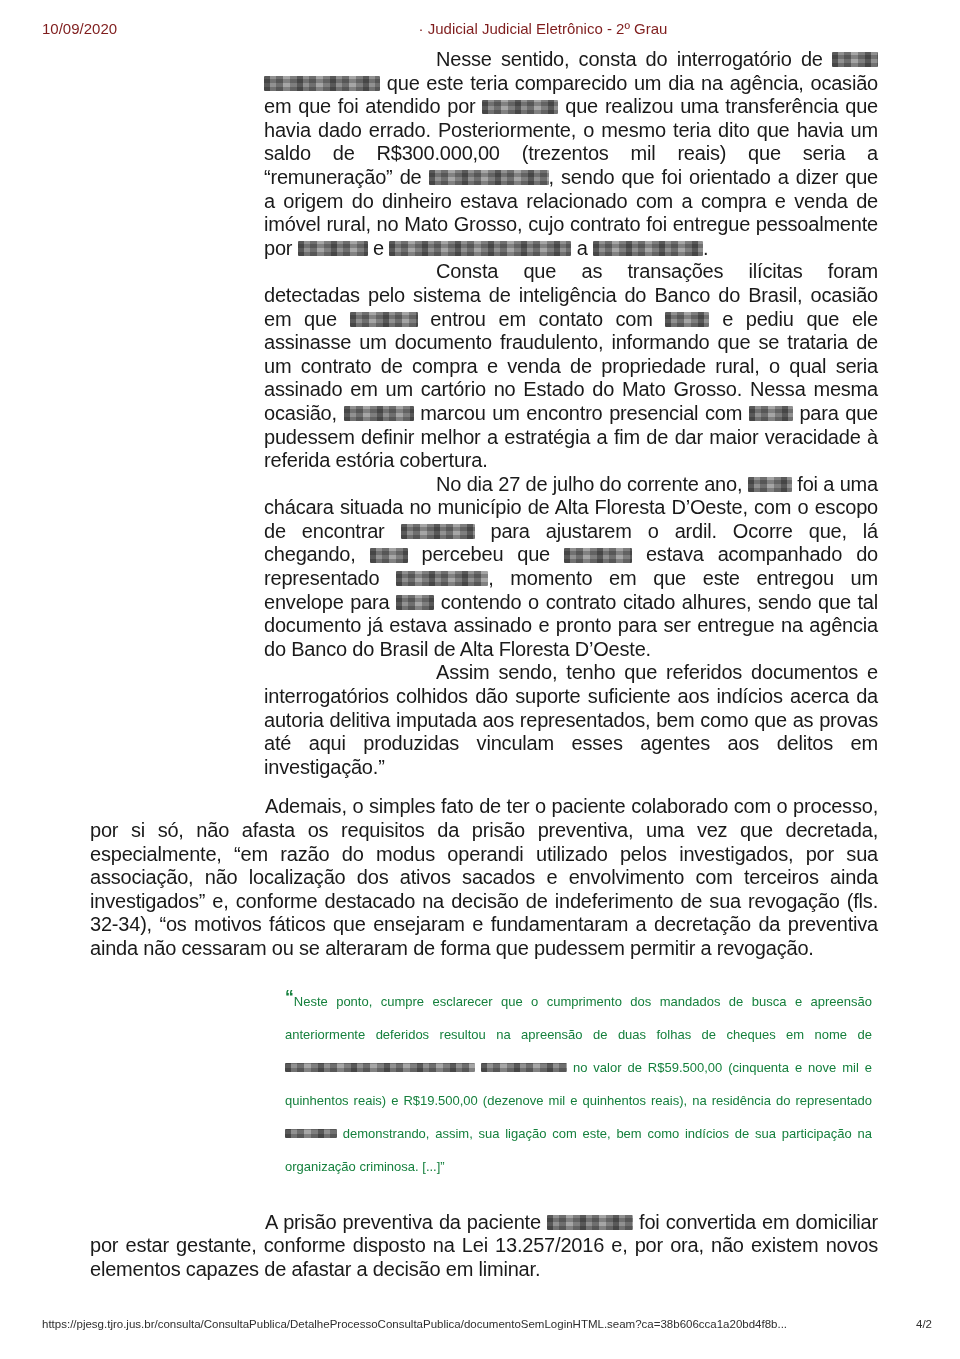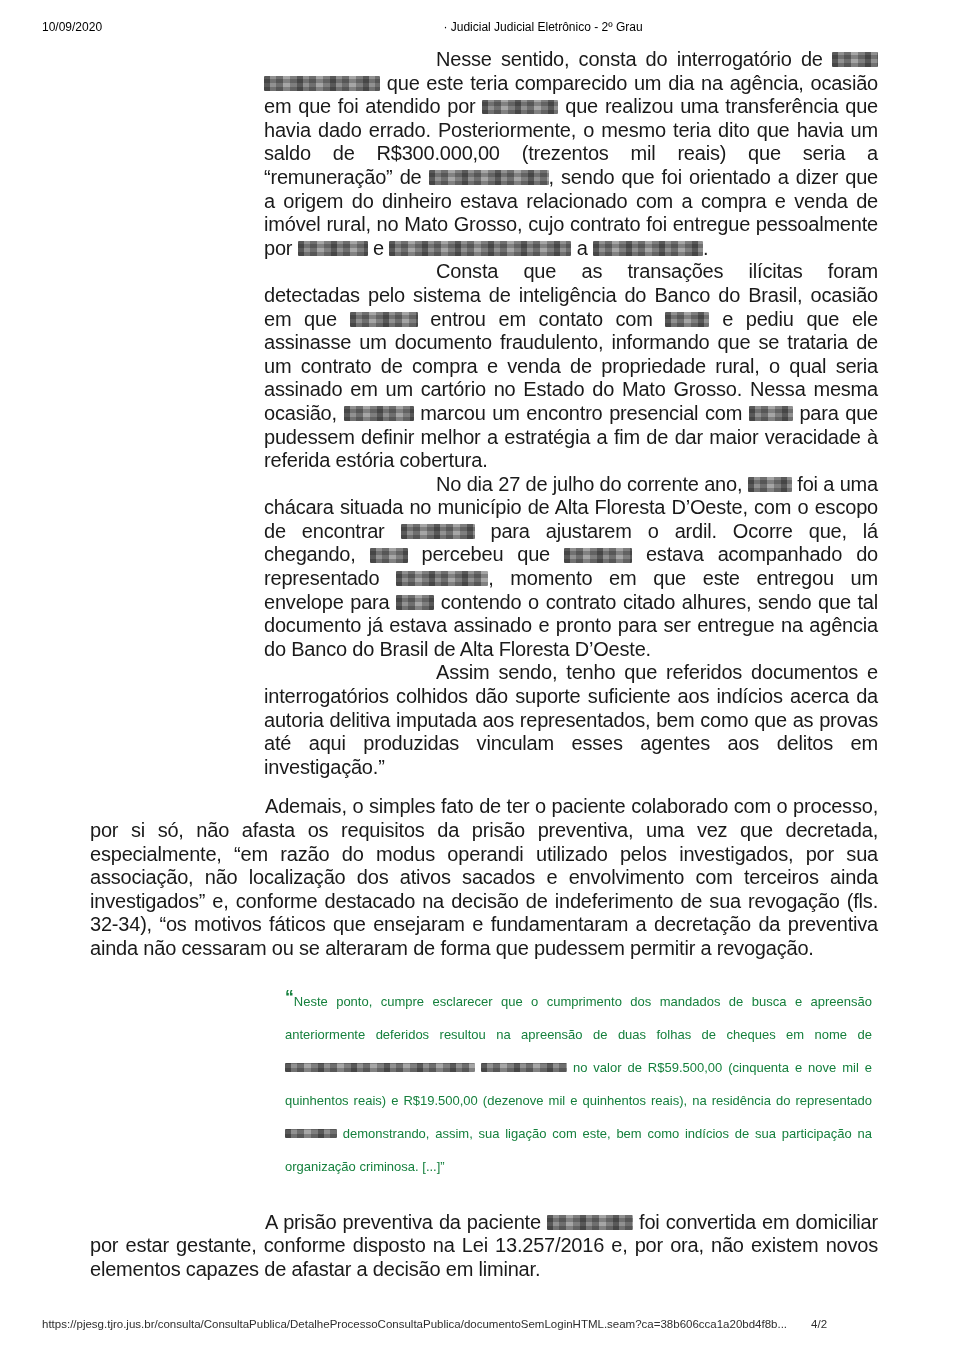--- a/index.html
+++ b/index.html
@@ -15,22 +15,22 @@
     font-family: "Liberation Sans", sans-serif;
     color: #1a1a1a;
     overflow: hidden;
   }
   .page-header {
     position: absolute;
     top: 20px;
     left: 42px;
     right: 42px;
     height: 18px;
-    font-size: 12px;
-    color: #000000;
+    font-size: 15px;
+    color: #7f1d1d;
   }
   .header-date {
     position: absolute;
     left: 0;
     top: 0;
   }
   .header-title {
     position: absolute;
     left: 501px;
     top: 0;
@@ -94,21 +94,21 @@
     font-size: 1.35em;
     line-height: 0;
     vertical-align: 0.18em;
   }
   .page-footer {
     position: absolute;
     left: 42px;
     right: 28px;
     top: 1318px;
     display: flex;
-    justify-content: flex-start;
+    justify-content: space-between;
     align-items: baseline;
     font-size: 11.5px;
     color: #2e2e2e;
   }
   .footer-url {
     white-space: nowrap;
     overflow: hidden;
   }
   .footer-page {
     padding-left: 24px;

